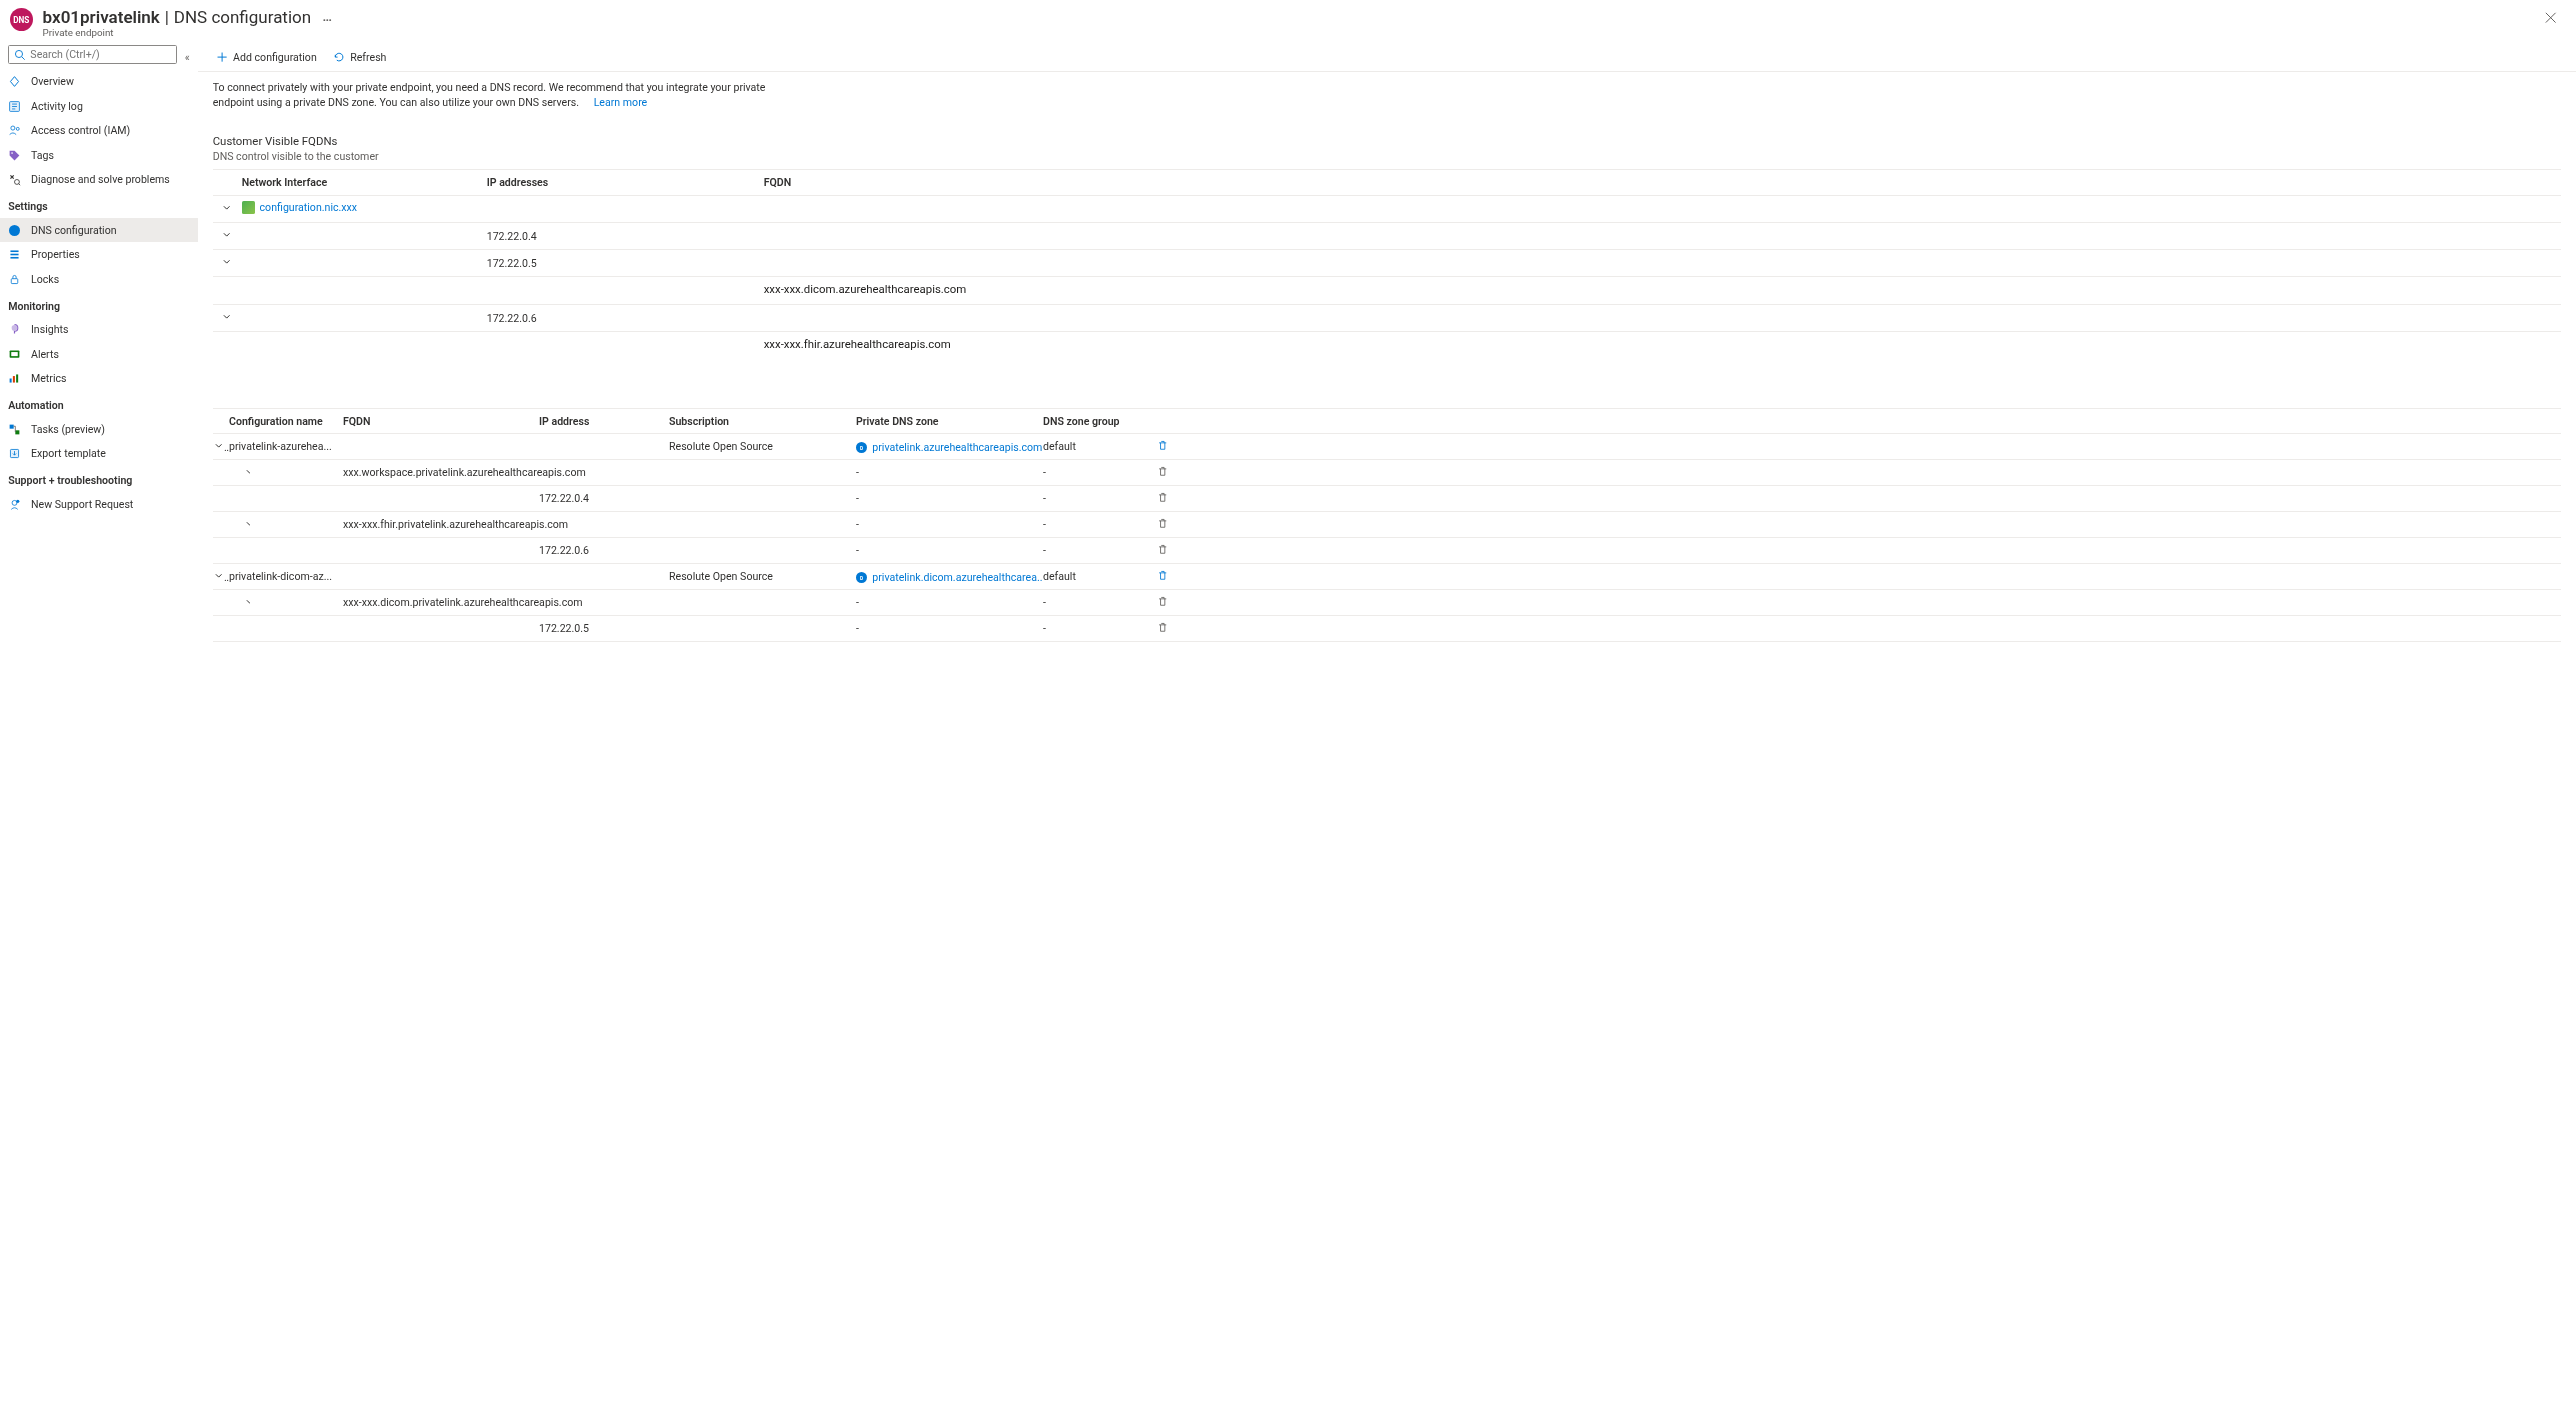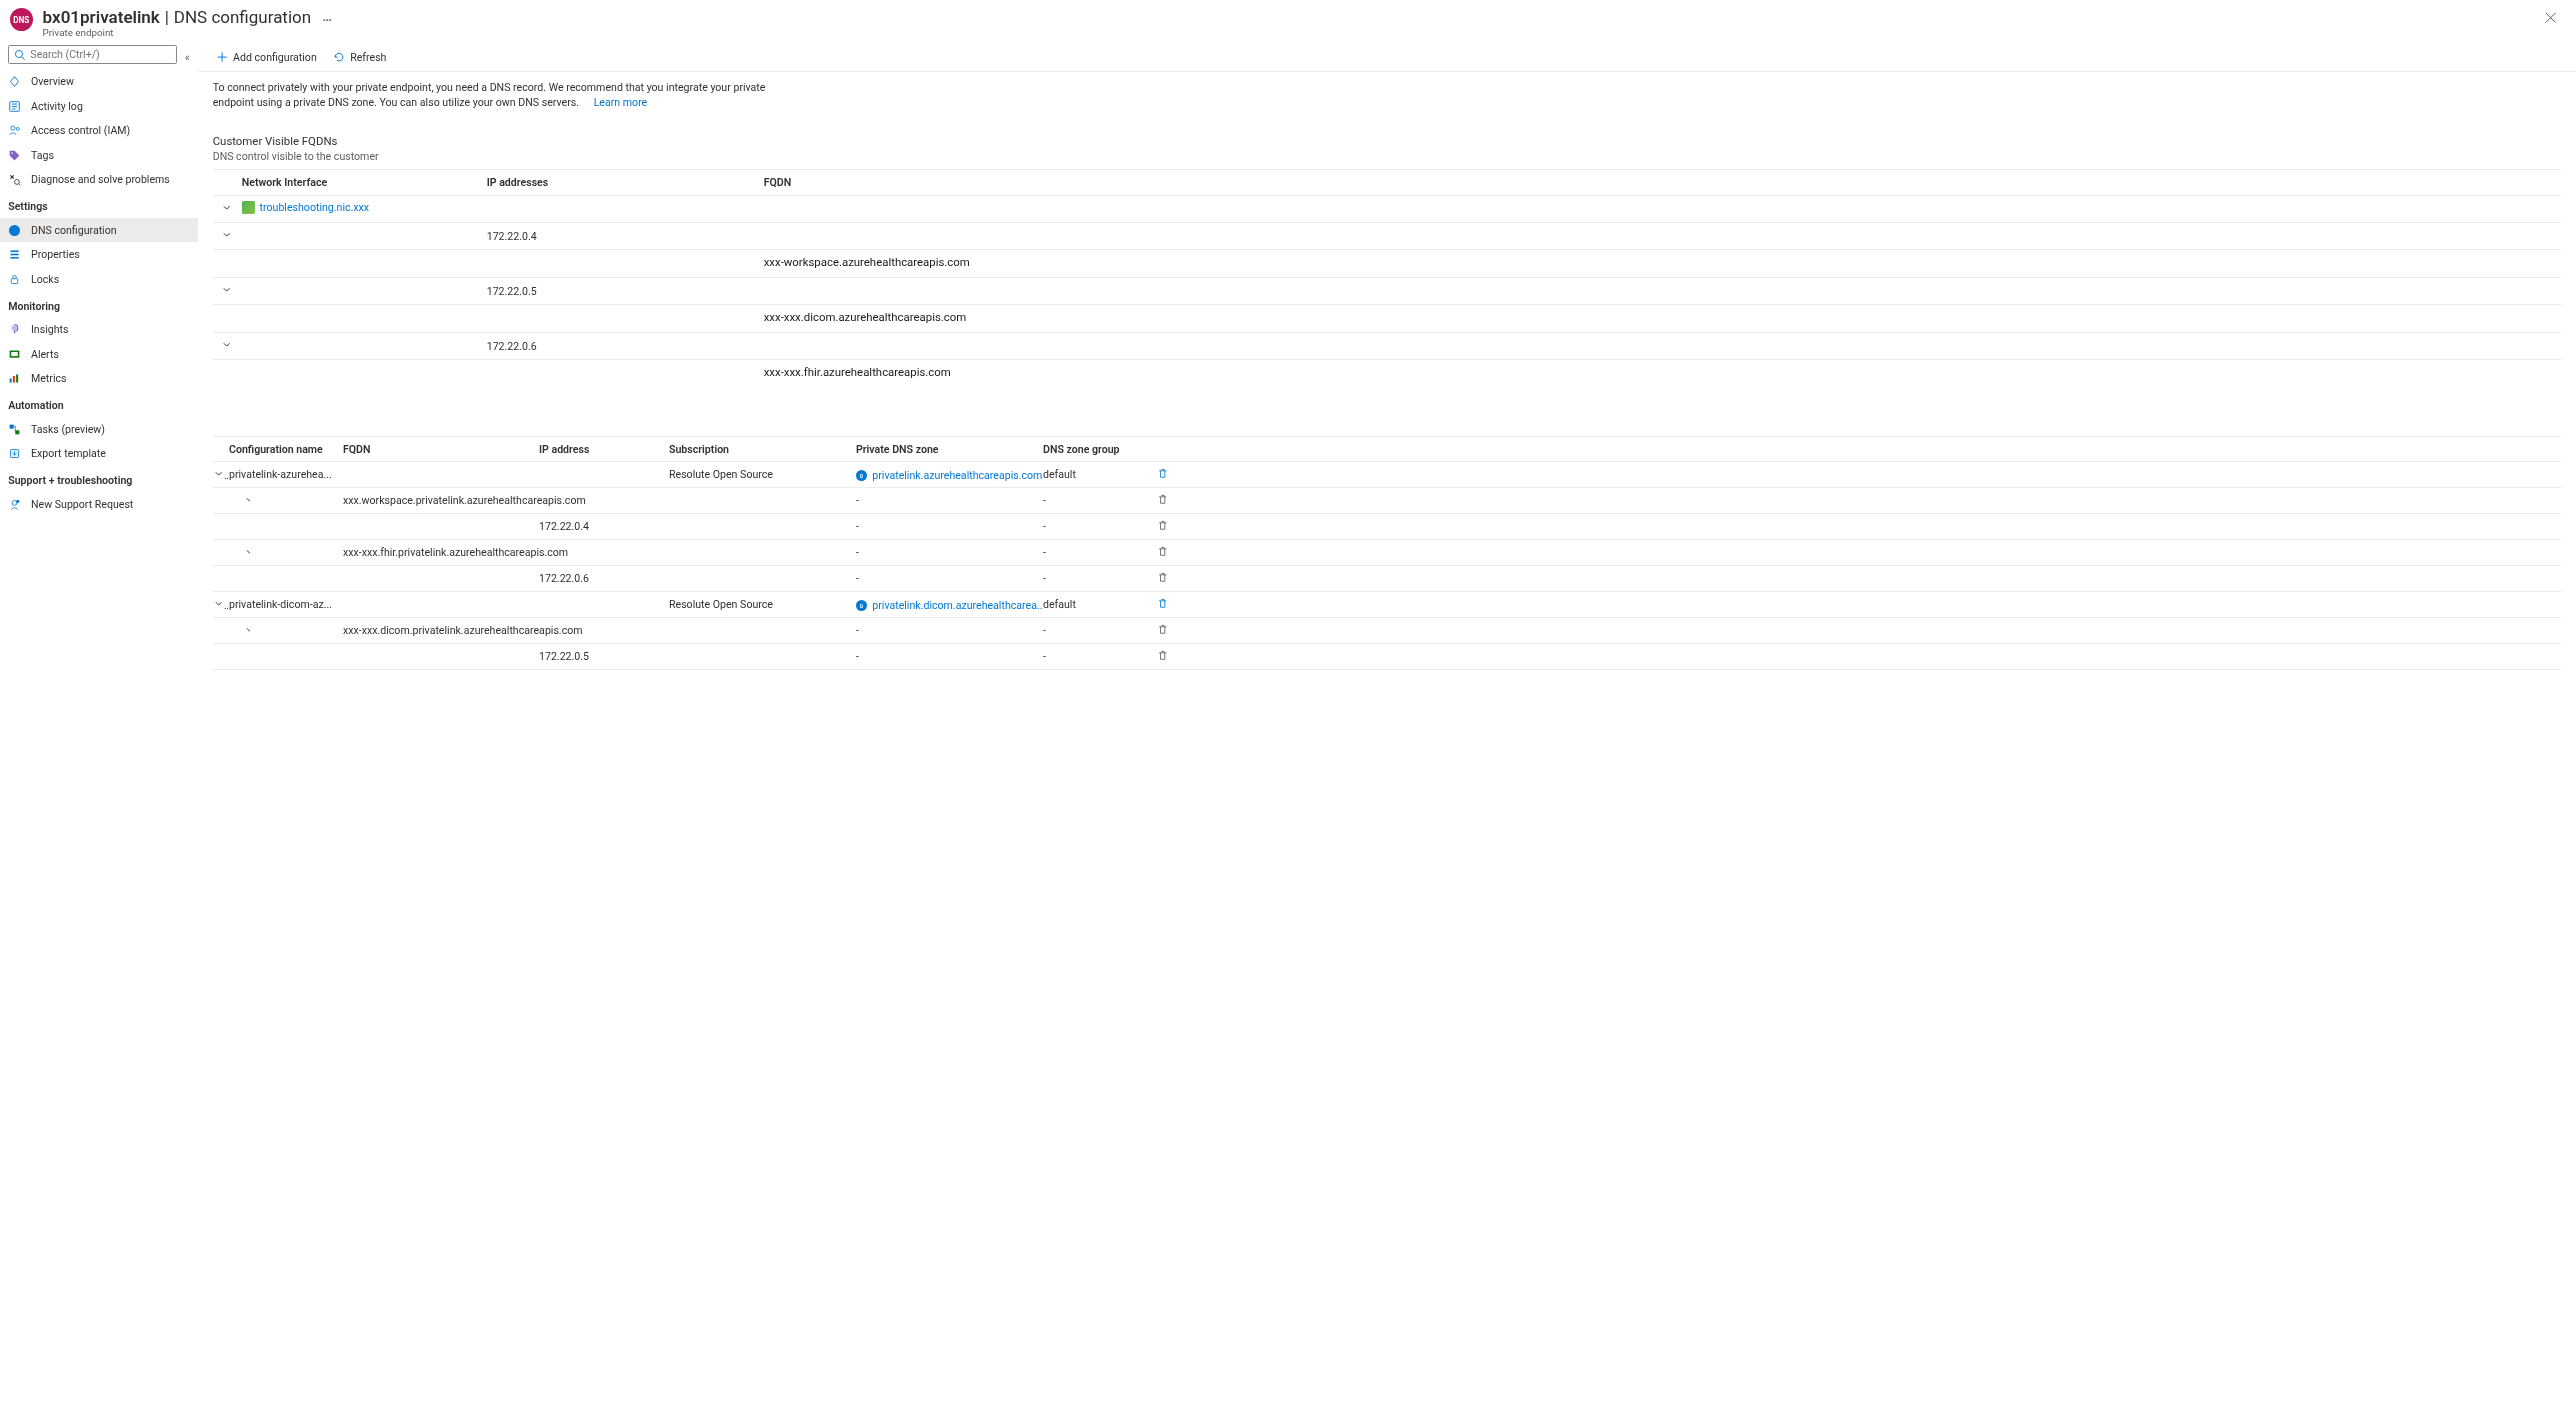--- a/index.html
+++ b/index.html
@@ -282,44 +282,37 @@
             <div></div>
           </div>
           <div class="t1-row">
             <div><span class="chev">
                   <svg width="11.4" height="11.4" viewBox="0 0 16 16">
                     <path d="M4 6 L8 10 L12 6" stroke="#323130" stroke-width="1.4" fill="none"></path>
                   </svg>
                 </span></div>
             <div><a class="nic-link" href="#">
                   <span class="nic-icon"></span>
-                  <span>troubleshooting.nic.xxx</span>
+                  <span>configuration.nic.xxx</span>
                 </a></div>
             <div></div>
               <div></div>
               <div></div>
           </div>
 
           <div class="t1-row">
             <div class="indent-chev"><span class="chev">
                   <svg width="11.4" height="11.4" viewBox="0 0 16 16">
                     <path d="M4 6 L8 10 L12 6" stroke="#323130" stroke-width="1.4" fill="none"></path>
                   </svg>
                 </span></div>
             <div></div>
             <div>172.22.0.4</div>
             <div></div>
               <div></div>
-          </div>
-          <div class="t1-row" style="border-bottom:0.8px solid #edebe9">
-            <div></div>
-              <div></div>
-              <div></div>
-            <div class="fqdn-val">xxx-workspace.azurehealthcareapis.com</div>
-            <div></div>
           </div>
 
           <div class="t1-row">
             <div class="indent-chev"><span class="chev">
                   <svg width="11.4" height="11.4" viewBox="0 0 16 16">
                     <path d="M4 6 L8 10 L12 6" stroke="#323130" stroke-width="1.4" fill="none"></path>
                   </svg>
                 </span></div>
             <div></div>
             <div>172.22.0.5</div>

